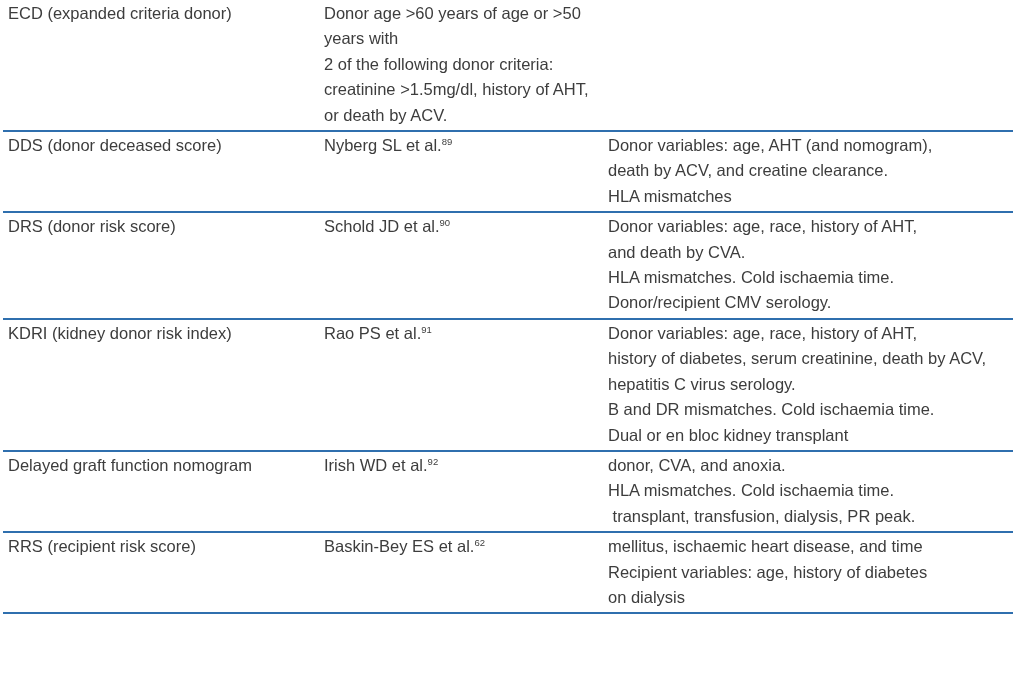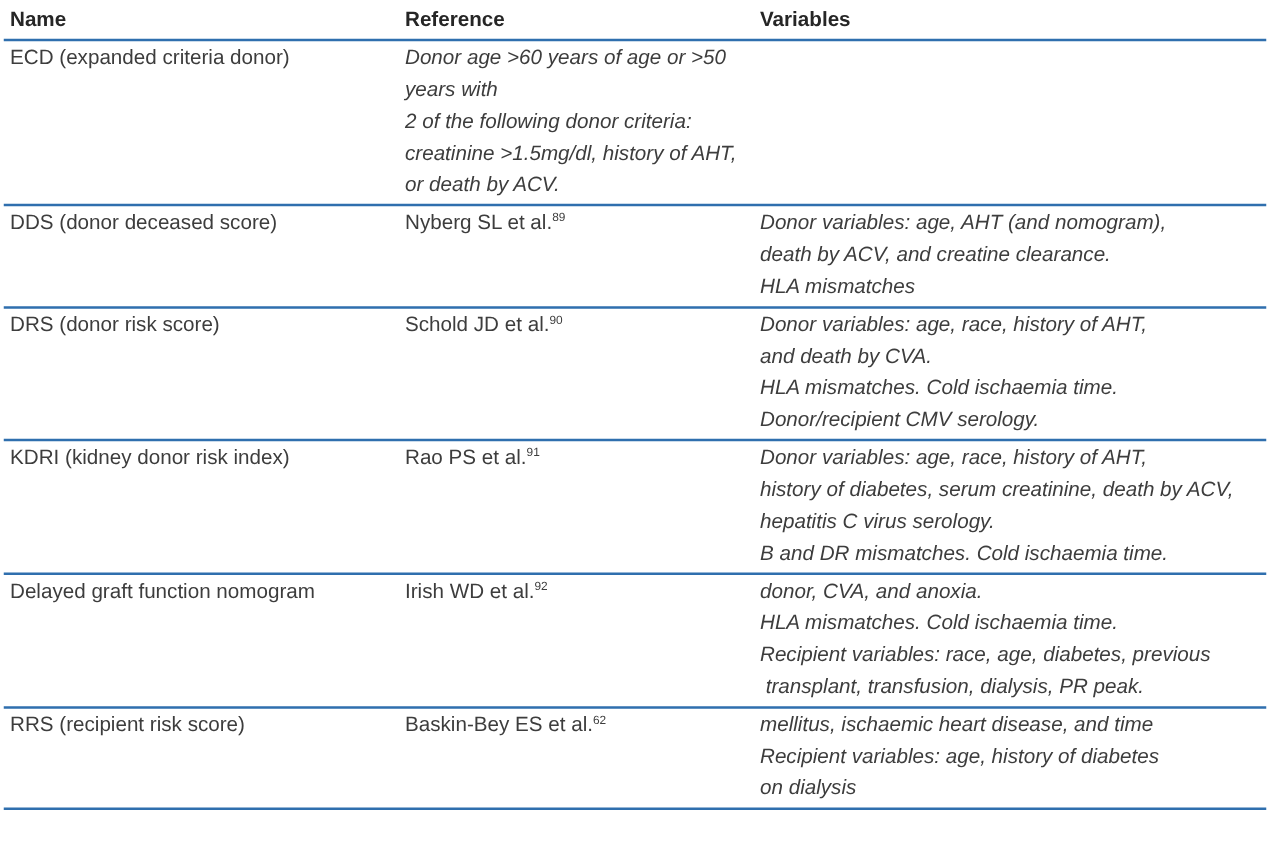--- a/index.html
+++ b/index.html
@@ -35,40 +35,34 @@
   .cell{
     padding:1px 0 2px 0;
   }
   .cell.name{
     padding-left:5px;
   }
   .it{
   }
   .vline{
     white-space:pre-wrap;
-    font-style:italic;
   }
   sup{
     font-size:9.5px;
     line-height:0;
     vertical-align:baseline;
     position:relative;
     top:-6px;
   }
 </style>
 </head>
 <body>
 
 <div class="table">
 
-  <div class="row header">
-    <div class="cell name">Name</div>
-    <div class="cell ref">Reference</div>
-    <div class="cell vars">Variables</div>
-  </div>
 
   <div class="row">
     <div class="cell name">
       <span>ECD </span><span class="it">(expanded criteria donor)</span>
     </div>
     <div class="cell vars">
       <div class="vline">Donor age &gt;60 years of age or &gt;50 years with</div>
       <div class="vline">2 of the following donor criteria:</div>
       <div class="vline">creatinine &gt;1.5mg/dl, history of AHT,</div>
       <div class="vline">or death by ACV.</div>
@@ -109,34 +103,34 @@
       <span>KDRI </span><span class="it">(kidney donor risk index)</span>
     </div>
     <div class="cell ref">
       <span>Rao PS et al.</span><sup>91</sup>
     </div>
     <div class="cell vars">
       <div class="vline">Donor variables: age, race, history of AHT,</div>
       <div class="vline">history of diabetes, serum creatinine, death by ACV,</div>
       <div class="vline">hepatitis C virus serology.</div>
       <div class="vline">B and DR mismatches. Cold ischaemia time.</div>
+      <div class="vline">Dual or en bloc kidney transplant</div>
     </div>
   </div>
 
   <div class="row">
     <div class="cell name">
       <span></span><span class="it">Delayed graft function nomogram</span>
     </div>
     <div class="cell ref">
       <span>Irish WD et al.</span><sup>92</sup>
     </div>
     <div class="cell vars">
       <div class="vline">donor, CVA, and anoxia.</div>
       <div class="vline">HLA mismatches. Cold ischaemia time.</div>
-      <div class="vline">Recipient variables: race, age, diabetes, previous</div>
       <div class="vline"> transplant, transfusion, dialysis, PR peak.</div>
     </div>
   </div>
 
   <div class="row">
     <div class="cell name">
       <span>RRS </span><span class="it">(recipient risk score)</span>
     </div>
     <div class="cell ref">
       <span>Baskin-Bey ES et al.</span><sup>62</sup>

